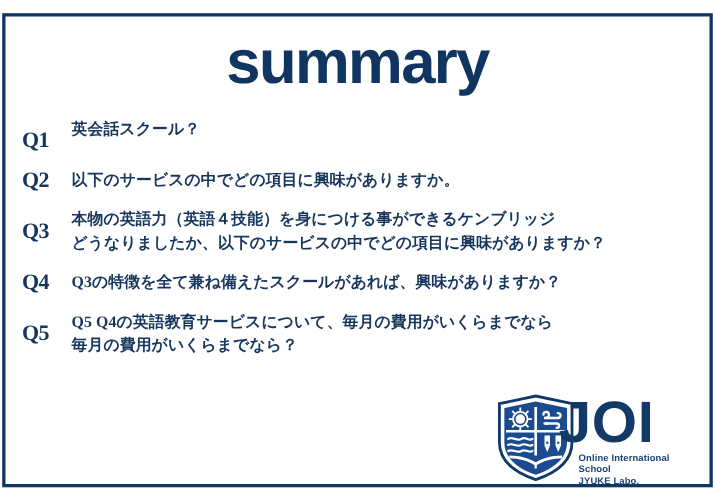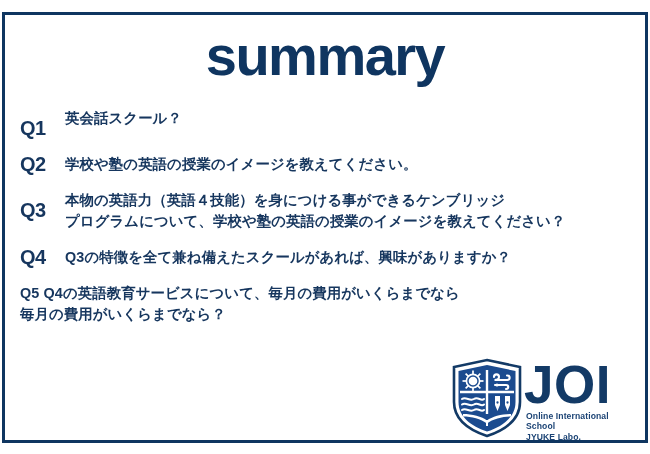--- a/index.html
+++ b/index.html
@@ -55,20 +55,21 @@
     width: 650px;
   }
 
   .qrow {
     position: relative;
     display: flex;
     align-items: flex-start;
     padding: 0 27px 0 20px;
     box-sizing: border-box;
     margin-bottom: 15px;
+    font-family: Liberation Serif, serif;
   }
 
   .qlabel {
     flex: 0 0 auto;
     width: 45px;
     font-size: 20px;
     font-weight: 700;
     line-height: 21px;
     color: #16365e;
     letter-spacing: -0.5px;
@@ -102,21 +103,21 @@
   }
   .logo-shield {
     position: absolute;
     left: 0;
     top: 0;
     width: 74px;
     height: 80px;
   }
   .logo-word {
     position: absolute;
-    left: 74px;
+    left: 58px;
     top: -1px;
     font-size: 53px;
     line-height: 56px;
     font-weight: 700;
     letter-spacing: 0.5px;
     color: #133a66;
   }
   .logo-tag {
     position: absolute;
     left: 76px;
@@ -143,40 +144,41 @@
     <div class="qrow two-line">
       <div class="qlabel">Q1</div>
       <div class="qbody">
         <span class="line">英会話スクール？</span>
       </div>
     </div>
 
     <div class="qrow one-line">
       <div class="qlabel">Q2</div>
       <div class="qbody">
-        <span class="line">学校や塾の英語の授業のイメージを教えてください。</span>
+        <span class="line">以下のサービスの中でどの項目に興味がありますか。</span>
       </div>
     </div>
 
     <div class="qrow two-line">
       <div class="qlabel">Q3</div>
       <div class="qbody">
         <span class="line">本物の英語力（英語４技能）を身につける事ができるケンブリッジ</span>
-        <span class="line">プログラムについて、学校や塾の英語の授業のイメージを教えてください？</span>
+        <span class="line">どうなりましたか、以下のサービスの中でどの項目に興味がありますか？</span>
       </div>
     </div>
 
     <div class="qrow one-line">
       <div class="qlabel">Q4</div>
       <div class="qbody">
         <span class="line">Q3の特徴を全て兼ね備えたスクールがあれば、興味がありますか？</span>
       </div>
     </div>
 
     <div class="qrow two-line">
+      <div class="qlabel">Q5</div>
       <div class="qbody">
         <span class="line">Q5 Q4の英語教育サービスについて、毎月の費用がいくらまでなら</span>
         <span class="line">毎月の費用がいくらまでなら？</span>
       </div>
     </div>
 
   </div>
 
   <div class="logo">
 

